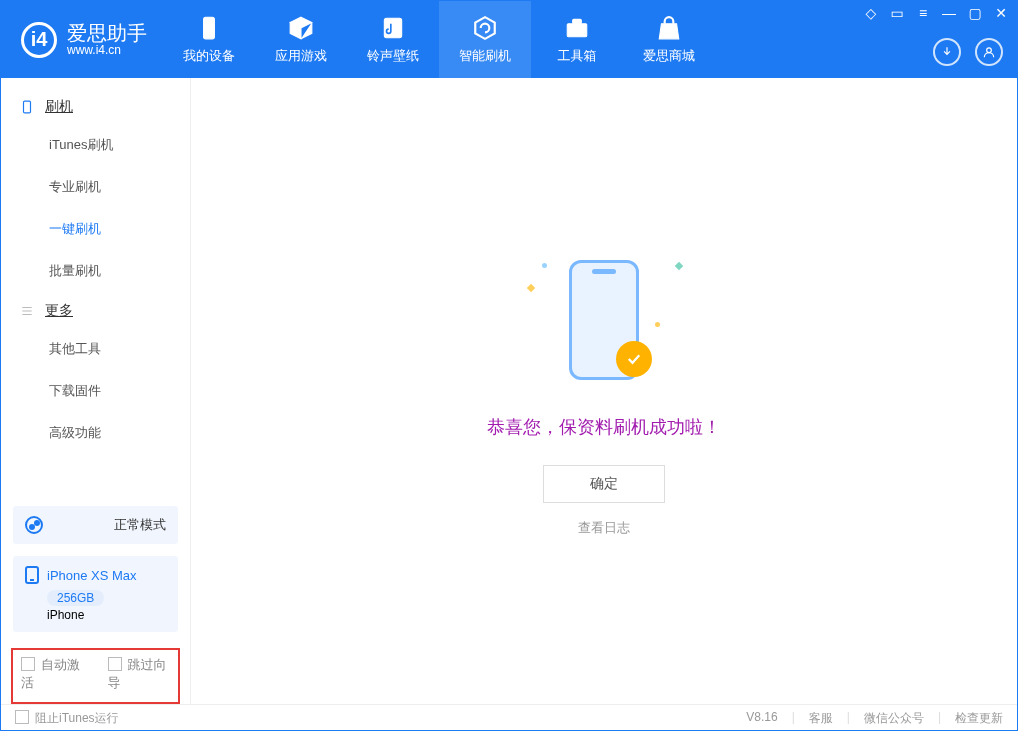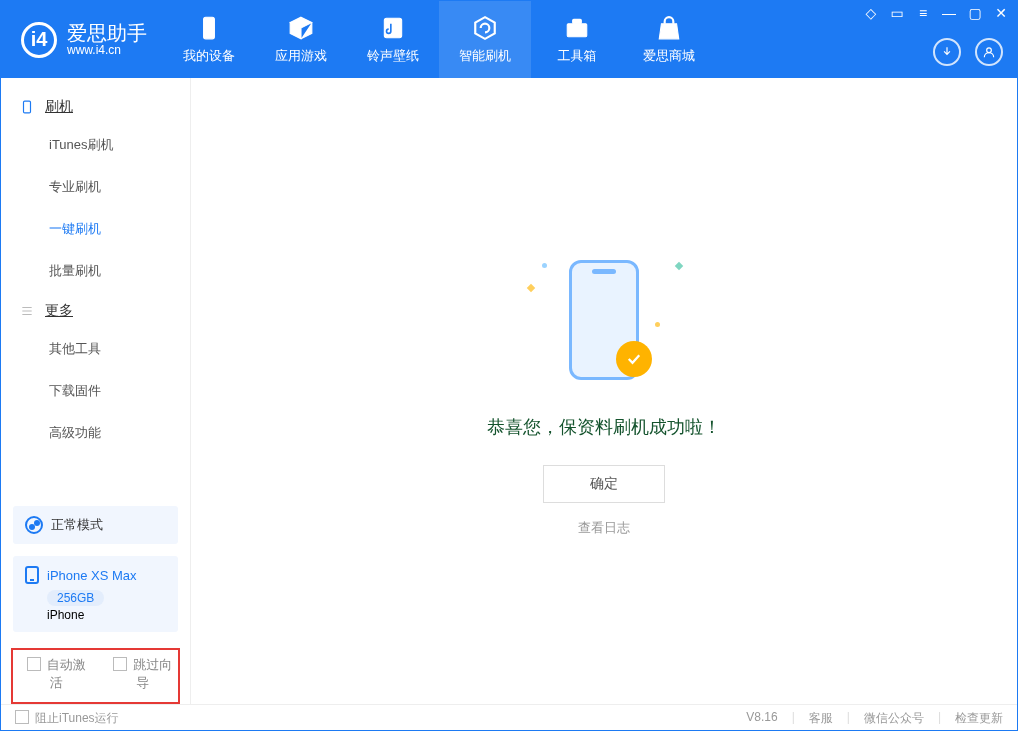--- a/index.html
+++ b/index.html
@@ -28,50 +28,50 @@
 
 .body { display: flex; height: 626px; }
 .sidebar { width: 190px; border-right: 1px solid #eee; display: flex; flex-direction: column; }
 .side-scroll { flex: 1; padding-top: 10px; }
 .side-group-header { display: flex; align-items: center; padding: 10px 18px 8px 18px; color: #333; font-size: 14px; gap: 10px; text-decoration: underline; }
 .side-group-header .gicon { width: 16px; height: 16px; display: flex; align-items: center; justify-content: center; }
 .side-group-header .gicon svg { width: 14px; height: 14px; }
 .side-item { padding: 12px 18px 12px 48px; font-size: 13px; color: #555; cursor: pointer; }
 .side-item.active { color: #1d7af3; }
 
-.mode-panel { margin: 6px 12px; background: #f1f6fe; border-radius: 3px; padding: 10px 12px; display: flex; align-items: center; gap: 8px; color: #333; font-size: 13px; }
+.mode-panel { margin: 6px 12px; background: #f1f6fe; border-radius: 3px; padding: 10px 12px; display: flex; align-items: center; gap: 8px; color: #333; font-size: 13px; justify-content: space-between; }
 .mode-panel .mode-icon { width: 18px; height: 18px; border: 2px solid #1d7af3; border-radius: 50%; position: relative; }
 .mode-panel .mode-icon::after { content: ""; position: absolute; width: 6px; height: 6px; background: #1d7af3; border-radius: 50%; top: 2px; left: 7px; }
 .mode-panel .mode-icon::before { content: ""; position: absolute; width: 6px; height: 6px; background: #1d7af3; border-radius: 50%; bottom: 2px; left: 2px; }
 
 .device-panel { margin: 6px 12px 10px 12px; background: #f1f6fe; border-radius: 3px; padding: 10px 12px; font-size: 13px; }
 .device-panel .row1 { display: flex; align-items: center; gap: 8px; color: #1d7af3; font-weight: 500; }
 .device-panel .phone-icon { width: 14px; height: 18px; border: 2px solid #1d7af3; border-radius: 3px; position: relative; }
 .device-panel .phone-icon::after { content: ""; position: absolute; width: 4px; height: 2px; background: #1d7af3; bottom: 1px; left: 3px; }
 .device-panel .storage { display: inline-block; margin: 6px 0 2px 22px; background: #e3edfc; color: #1d7af3; border-radius: 10px; padding: 1px 10px; font-size: 12px; }
 .device-panel .subtype { margin-left: 22px; color: #000000; font-size: 12px; }
 
-.highlight-box { margin: 6px 10px 0 10px; border: 2px solid #e53935; padding: 6px 0 10px 8px; display: flex; gap: 16px; font-size: 13px; color: #888; text-align: center; }
+.highlight-box { margin: 6px 10px 0 10px; border: 2px solid #e53935; padding: 6px 0 10px 8px; display: flex; gap: 16px; font-size: 13px; color: #888; }
 .checkbox { width: 14px; height: 14px; border: 1px solid #bbb; display: inline-block; margin-right: 6px; vertical-align: -2px; background: #fff; }
 
 
 .main { flex: 1; display: flex; flex-direction: column; align-items: center; justify-content: center; position: relative; }
 .illus { position: relative; width: 200px; height: 150px; margin-bottom: 20px; display:flex; align-items:center; justify-content:center;}
 .phone-shape { width: 70px; height: 120px; border: 3px solid #7ab8ff; border-radius: 12px; background: #e9f3ff; position: relative; }
 .phone-shape::before { content: ""; position: absolute; top: 6px; left: 50%; transform: translateX(-50%); width: 24px; height: 5px; background: #7ab8ff; border-radius: 3px; }
 .check-badge { position: absolute; right: 52px; bottom: 18px; width: 36px; height: 36px; background: #ffb300; border-radius: 50%; display: flex; align-items: center; justify-content: center; }
 .check-badge svg { width: 18px; height: 18px; stroke: #fff; stroke-width: 3; fill: none; }
 .sparkle { position: absolute; width: 6px; height: 6px; background: #ffcf5c; transform: rotate(45deg); }
 .sparkle.s1 { left: 24px; top: 40px; }
 .sparkle.s2 { right: 22px; top: 18px; background: #7fd6c1; }
 .dot { position: absolute; width: 5px; height: 5px; border-radius: 50%; }
 .dot.d1 { left: 38px; top: 18px; background: #9bd3ff; }
 .dot.d2 { right: 44px; bottom: 68px; background: #ffcf5c; }
 
-.success-msg { font-size: 18px; color: #14532d; margin-bottom: 26px; }
+.success-msg { font-size: 18px; color: #a21caf; margin-bottom: 26px; }
 .ok-btn { padding: 9px 46px; border: 1px solid #ddd; background: #fff; color: #555; font-size: 14px; cursor: pointer; margin-bottom: 16px; }
 .log-link { color: #999; font-size: 13px; cursor: pointer; }
 
 
 .footer { height: 28px; border-top: 1px solid #eee; display: flex; align-items: center; padding: 0 14px; font-size: 12px; color: #999; justify-content: space-between; gap: 22px; }
 .footer-left { display: flex; align-items: center; }
 .footer-right { display: flex; align-items: flex-start; gap: 14px; }
 .footer-right .sep { color: #ddd; }
 .footer-right a { color: #999; cursor: pointer; }
 </style>

